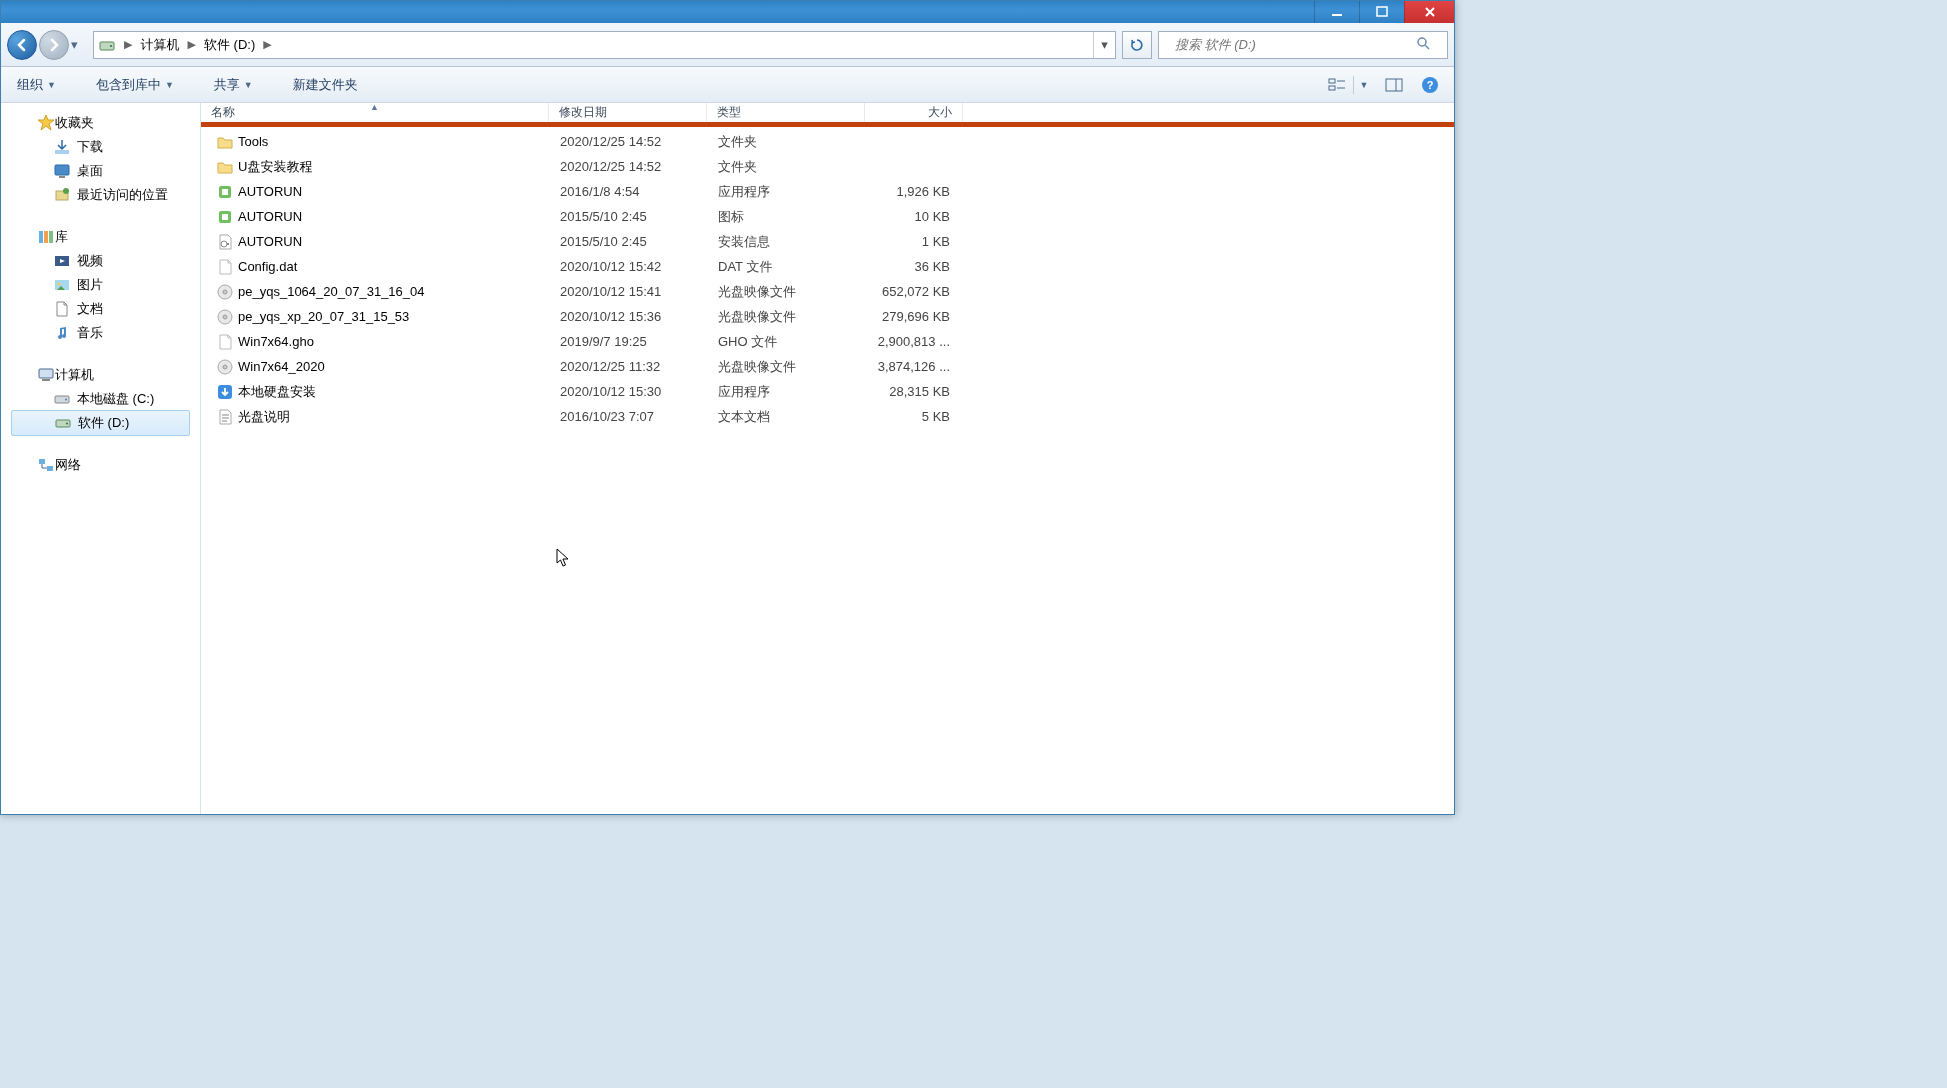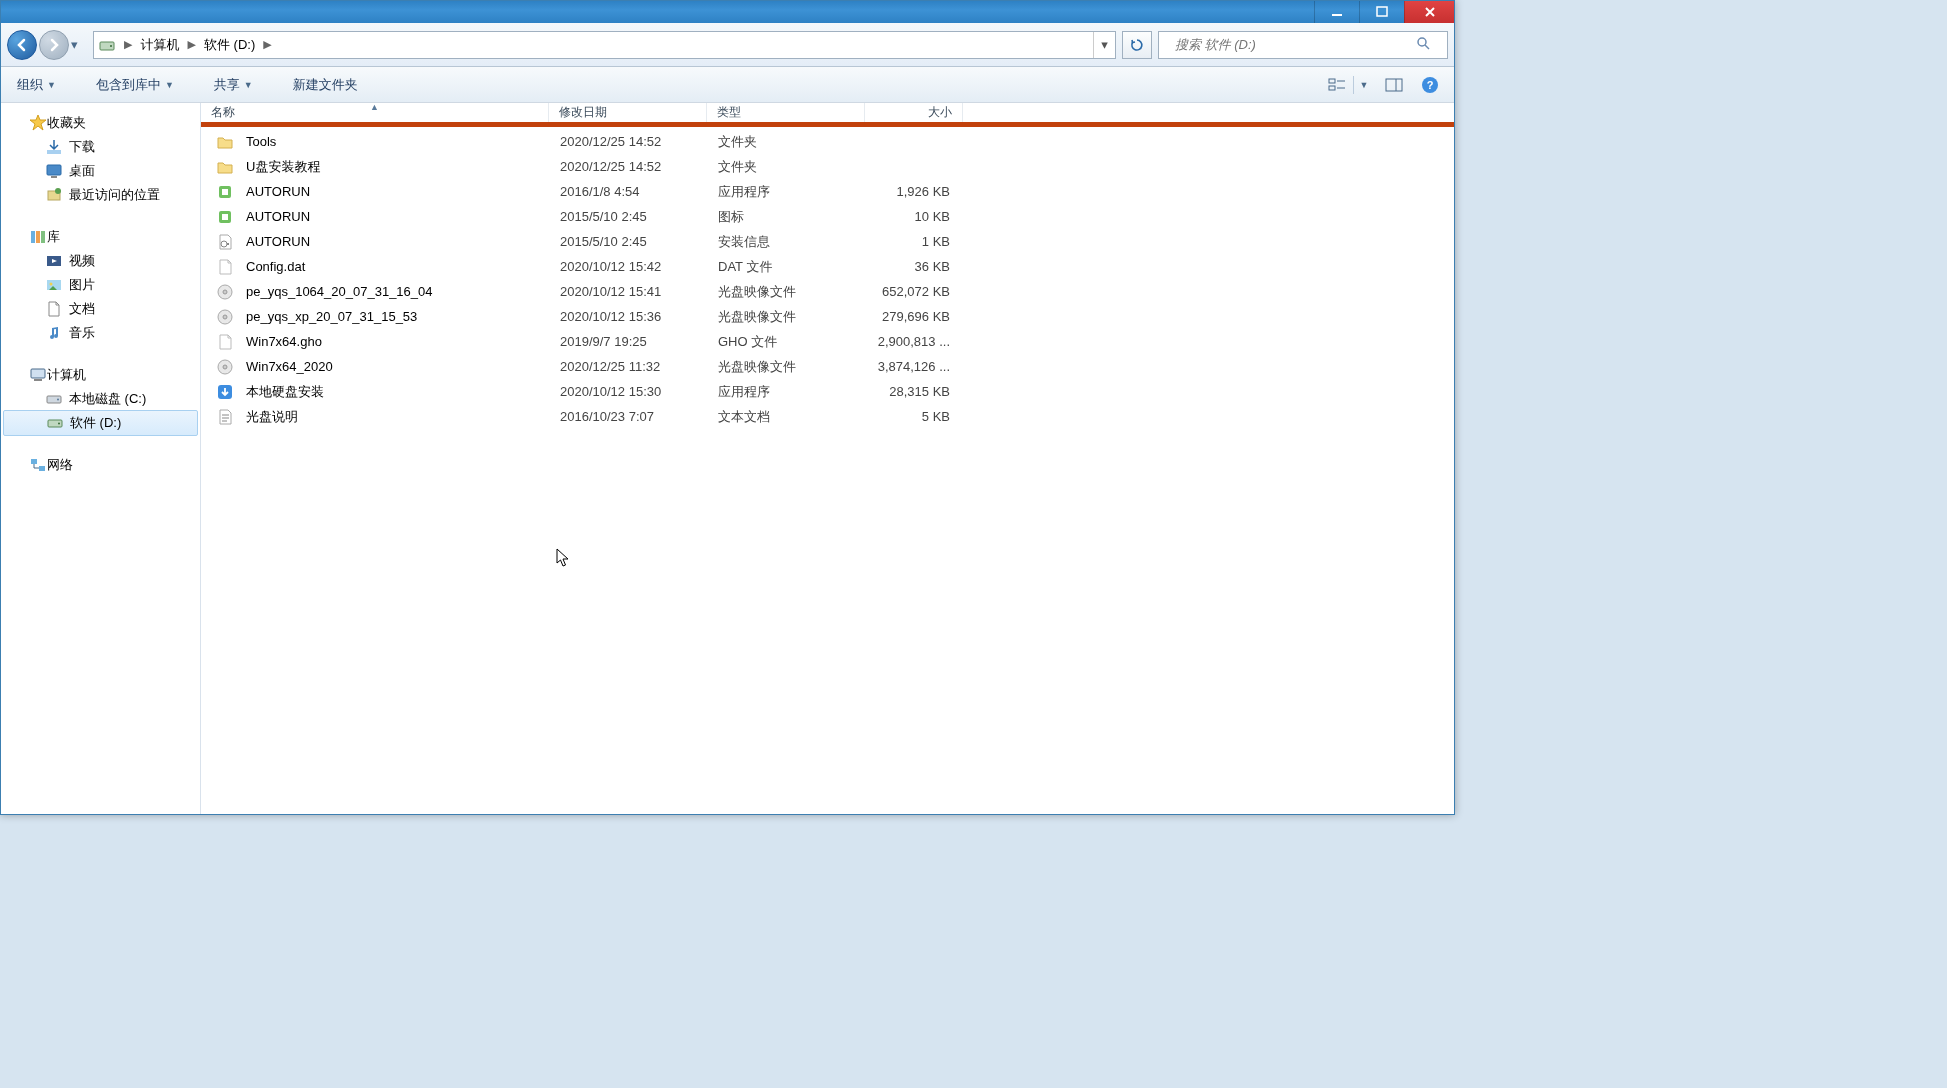--- a/index.html
+++ b/index.html
@@ -129,21 +129,21 @@
   .tb-icon-btn { width: 28px; height: 24px; display:flex; align-items:center; justify-content:center; cursor:pointer; border:1px solid transparent; border-radius:2px;}
   .tb-view { display:flex; align-items:center; }
   .tb-view .split { border-left:1px solid #bcd; height:18px; margin:0 2px; }
   
   .body-area { flex: 1; display: flex; overflow: hidden; }
   
   .nav-pane {
     width: 200px;
     background: #fff;
     border-right: 1px solid #d9e2ec;
-    padding: 8px 0;
+    padding: 8px 8px;
     overflow-y: auto;
   }
   .nav-group { margin-bottom: 18px; }
   .nav-header {
     display: flex; align-items: center;
     padding: 3px 8px 3px 28px;
     position: relative;
     cursor: pointer;
   }
   .nav-item {
@@ -191,21 +191,21 @@
     font-size: 13px;
     cursor: default;
     border: 1px solid transparent;
     margin: 0 4px;
   }
   .file-row.selected {
     background: linear-gradient(to bottom, #eff8ff, #dceefe);
     border: 1px solid #a8d0f0;
     border-radius: 2px;
   }
-  .fr-name { width: 344px; display: flex; align-items: center; gap: 12px; padding-left: 10px; }
+  .fr-name { width: 344px; display: flex; align-items: center; gap: 4px; padding-left: 10px; }
   .fr-date { width: 158px; padding-left: 10px; color: #444; }
   .fr-type { width: 158px; padding-left: 10px; color: #444; }
   .fr-size { width: 94px; text-align: right; padding-right: 10px; color: #444; }
   .file-icon { width: 18px; height: 18px; display:inline-flex; align-items:center; justify-content:center; flex-shrink:0;}
   
   .status-bar {
     height: 60px;
     border-top: 1px solid #d9e2ec;
     background: linear-gradient(to bottom, #faFCfe, #eef4fa);
     display: flex;

